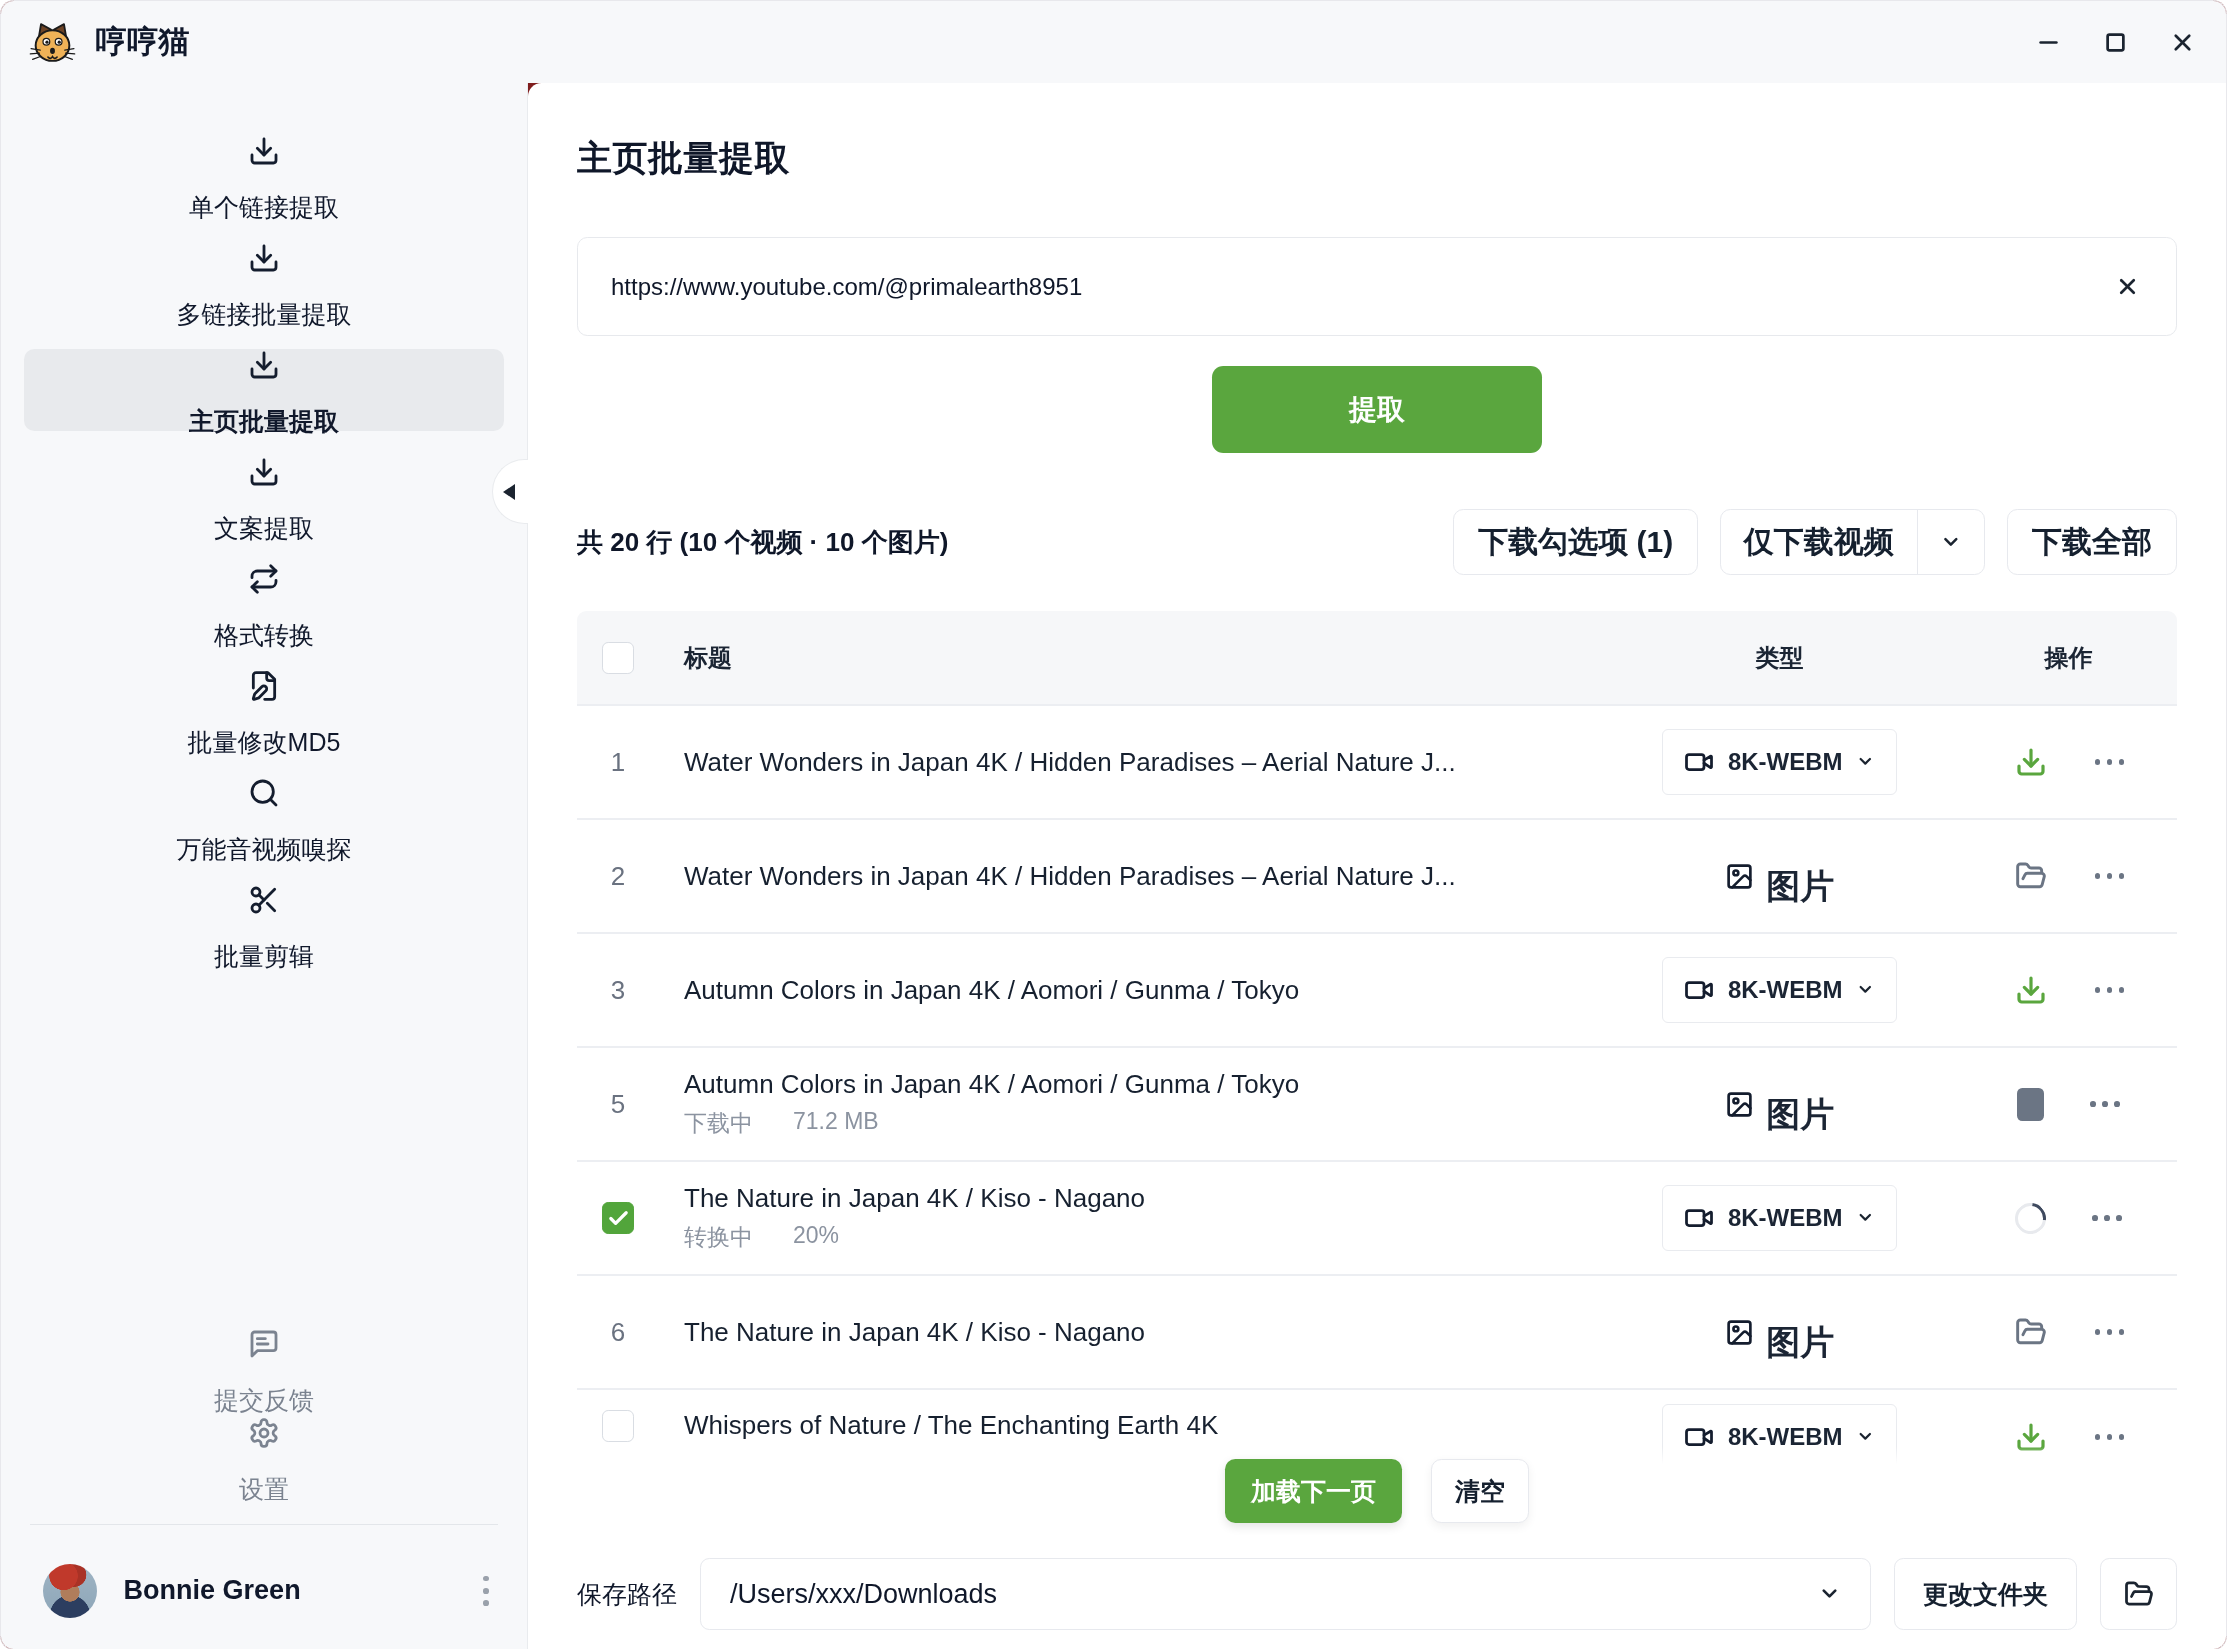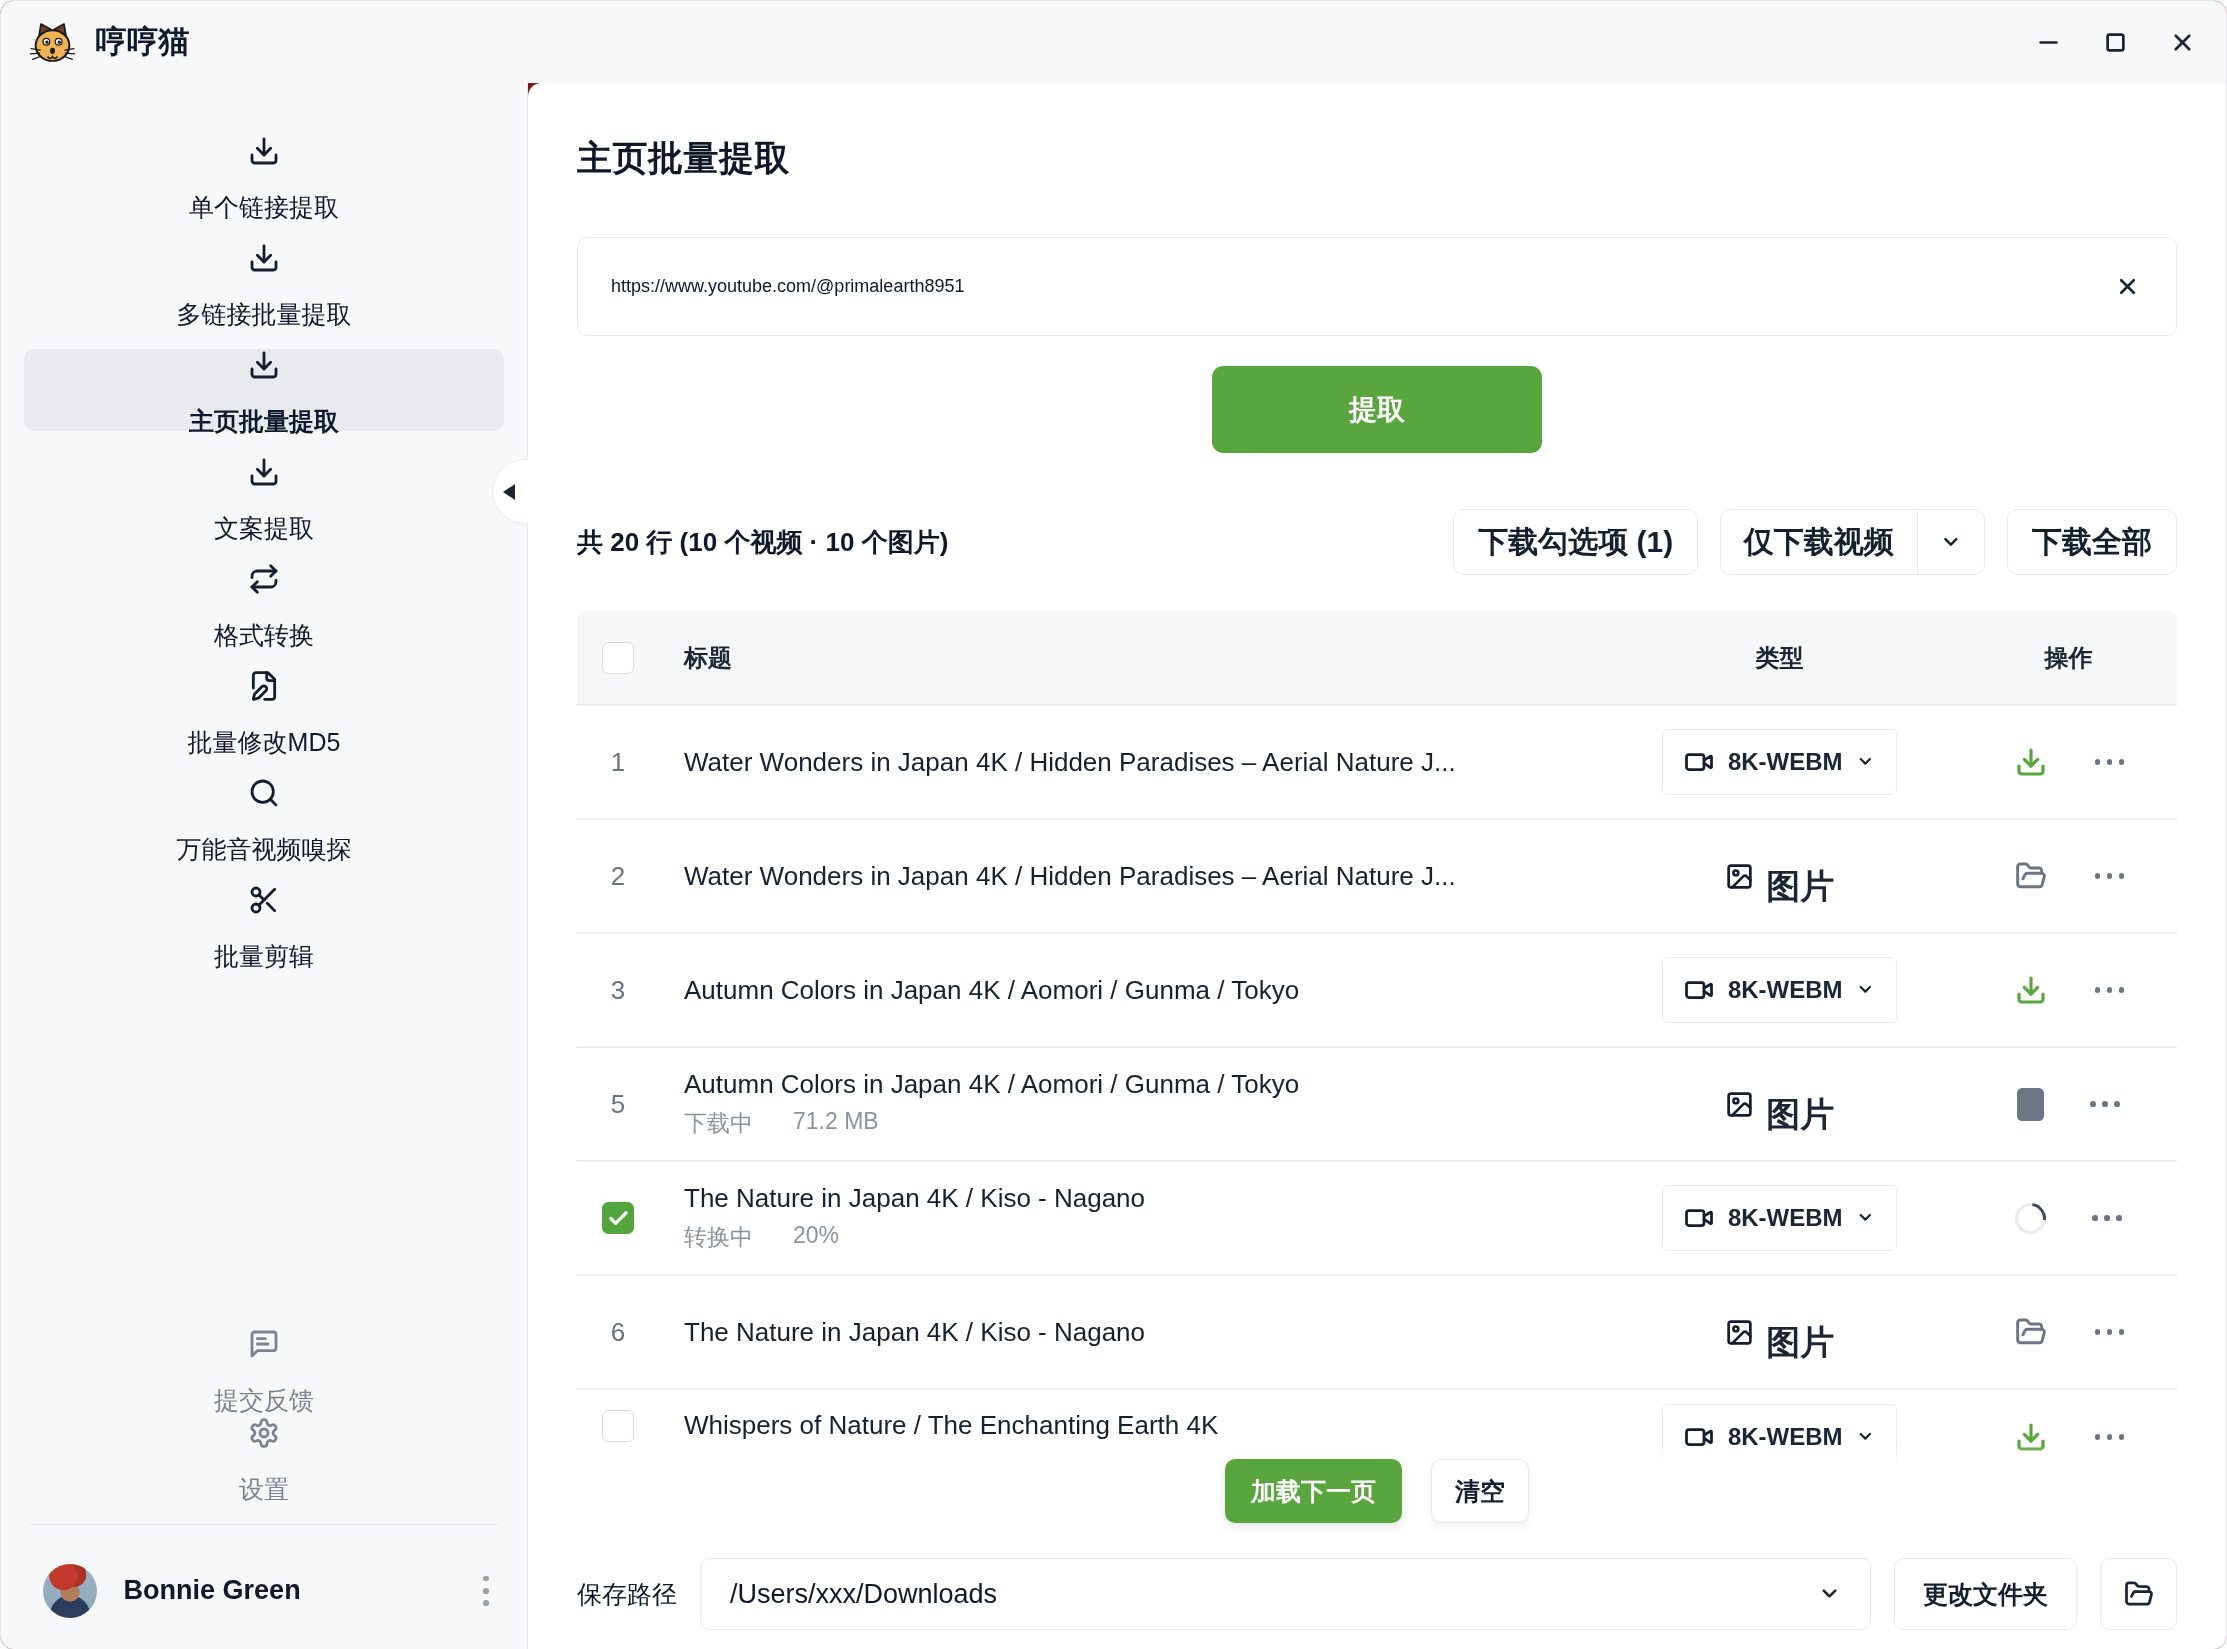--- a/index.html
+++ b/index.html
@@ -41,21 +41,21 @@
   .user-name { margin-left: 27px; font-size: 27px; font-weight: 700; color: #10182b; }
   .kebab { margin-left: auto; display: flex; flex-direction: column; gap: 6.7px; padding: 5.2px; cursor: pointer; }
   .kebab i { width: 5.7px; height: 5.7px; border-radius: 50%; background: #9aa1ab; }
   .collapse-tab { position: absolute; right: -1px; top: 376px; width: 36px; height: 65px; background: #ffffff; border: 1px solid #e9ebee; border-right: none; border-radius: 33px 0 0 33px; display: flex; align-items: center; justify-content: center; cursor: pointer; }
   .collapse-tab i { width: 0; height: 0; border-top: 8.8px solid transparent; border-bottom: 8.8px solid transparent; border-right: 12.4px solid #1b2430; margin-right: 3.1px; }
 
   
   .page-title { margin-top: 52px; font-size: 35px; font-weight: 800; color: #0f1729; letter-spacing: 0.5px; }
 
   .url-box { margin-top: 55px; height: 99px; border: 1.5px solid #e7e9ed; border-radius: 10.3px; display: flex; align-items: center; padding: 0 33px; background: #fff; }
-  .url-input { flex: 1; border: none; outline: none; font-size: 18px; color: #0f1729; font-family: inherit; background: transparent; }
+  .url-input { flex: 1; border: none; outline: none; font-size: 24px; color: #0f1729; font-family: inherit; background: transparent; }
   .clear-x { width: 31px; height: 31px; display: flex; align-items: center; justify-content: center; cursor: pointer; }
   .clear-x svg { width: 25px; height: 25px; stroke: #1b2430; stroke-width: 2.6; fill: none; stroke-linecap: round; }
 
   .extract-btn { margin: 30px auto 0; width: 330px; height: 87px; background: #5aa63e; border-radius: 11.3px; display: flex; align-items: center; justify-content: center; color: #fff; font-size: 28px; font-weight: 600; cursor: pointer; }
 
   .stats-row { margin-top: 56px; display: flex; align-items: center; }
   .summary { font-size: 26px; font-weight: 600; color: #0f1729; }
   .toolbar { margin-left: auto; display: flex; align-items: center; gap: 21.7px; }
   .tbtn { height: 66px; background: #fff; border: 1.5px solid #e7e9ee; border-radius: 10.3px; display: flex; align-items: center; font-size: 30px; font-weight: 600; color: #15202f; cursor: pointer; padding: 0 24px; }
   .tbtn-split { padding: 0; overflow: hidden; }

